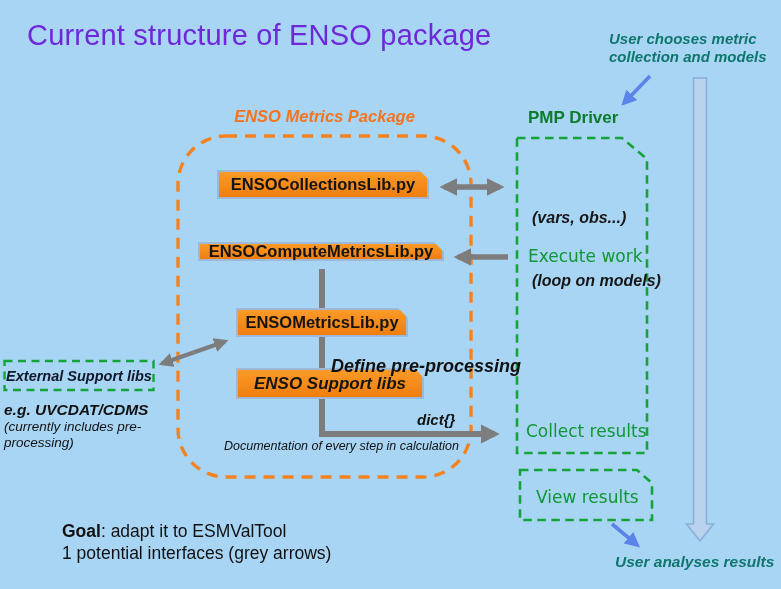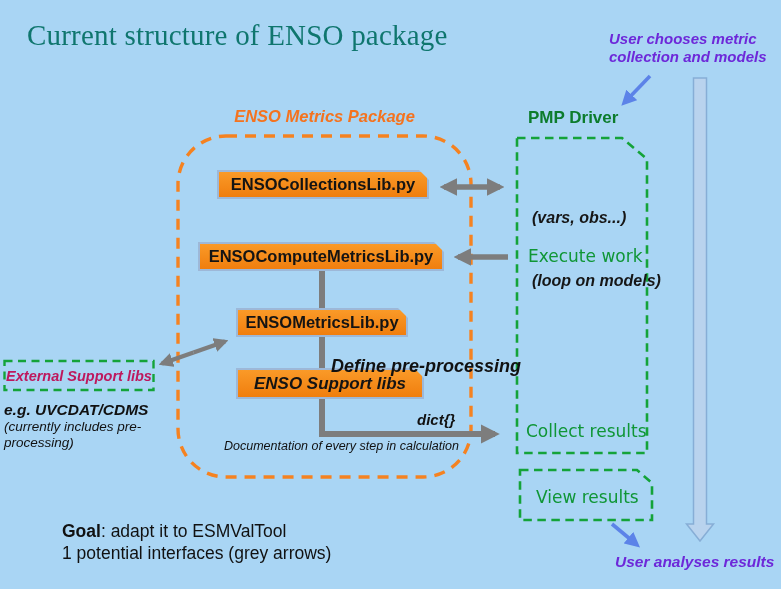--- a/index.html
+++ b/index.html
@@ -8,61 +8,61 @@
     width:781px;height:589px;
     background:#a9d5f4;
     overflow:hidden;
     font-family:"Liberation Sans",sans-serif;
     color:#111;
   }
   #overlay{position:absolute;left:0;top:0;z-index:1;}
   .txt{position:absolute;z-index:2;white-space:nowrap;}
   .title{
     left:27px;top:19px;
-    font-size:29px;color:#0f766e;letter-spacing:0.2px;font-family:Liberation Serif, serif;
+    font-size:29px;color:#6d28d9;letter-spacing:0.2px;
   }
   .blue-note{
-    color:#6d28d9;font-style:italic;font-weight:600;font-size:15px;line-height:18px;
+    color:#0f766e;font-style:italic;font-weight:600;font-size:15px;line-height:18px;
   }
   .note-top{left:609px;top:30px;}
   .note-bottom{left:615px;top:553px;font-size:15.5px;}
   .pkg-label{
     left:177px;top:107px;width:295px;text-align:center;
     color:#f4731f;font-weight:700;font-style:italic;font-size:16.5px;
   }
   .pmp-label{
     left:528px;top:108px;color:#0c7c2c;font-weight:700;font-size:17px;
   }
   .module{
     position:absolute;z-index:2;
     background:linear-gradient(180deg,#fa9a28 0%,#f07e0e 100%);
     border:2px solid #9db8d8;
     clip-path:polygon(0 0,calc(100% - 10px) 0,100% 10px,100% 100%,0 100%);
     display:flex;align-items:center;justify-content:center;
     font-weight:700;font-size:16.5px;color:#141414;
     box-sizing:border-box;
   }
   .mod-a{left:217px;top:170px;width:212px;height:29px;}
-  .mod-b{left:198px;top:242px;width:246px;height:29px;}
+  .mod-b{left:198px;top:242px;width:246px;height:19px;}
   .mod-c{left:236px;top:308px;width:172px;height:29px;}
   .mod-d{left:236px;top:368px;width:188px;height:31px;font-style:italic;font-size:17px;}
   .green-step{
     color:#0f9636;font-family:"DejaVu Sans",sans-serif;font-size:17px;
   }
   .step-understand{left:528px;top:159px;width:115px;white-space:normal;line-height:23px;}
   .step-execute{left:528px;top:246px;}
   .step-collect{left:526px;top:421px;}
   .step-view{left:536px;top:487px;}
   .sub-note{font-style:italic;font-weight:600;font-size:16px;color:#161616;}
   .sub-vars{left:532px;top:209px;}
   .sub-loop{left:532px;top:272px;}
   .ext-label{
     left:4px;top:361px;width:150px;height:29px;
     display:flex;align-items:center;justify-content:center;
-    color:#be185d;font-weight:700;font-style:italic;font-size:14.5px;
+    color:#0f172a;font-weight:700;font-style:italic;font-size:14.5px;
   }
   .ext-example{left:4px;top:401px;font-weight:700;font-style:italic;font-size:15.5px;}
   .ext-note{left:4px;top:419px;font-style:italic;font-size:13.5px;line-height:16px;}
   .define-note{left:331px;top:356px;font-style:italic;font-weight:600;font-size:18px;text-align:right;}
   .dict-note{left:417px;top:411px;font-style:italic;font-weight:700;font-size:15px;}
   .doc-note{left:224px;top:439px;font-style:italic;font-weight:500;font-size:12.5px;line-height:15.5px;}
   .goal{left:62px;top:520px;font-size:17.5px;line-height:22px;}
   .goal b{font-weight:700;}
 </style>
 </head>

